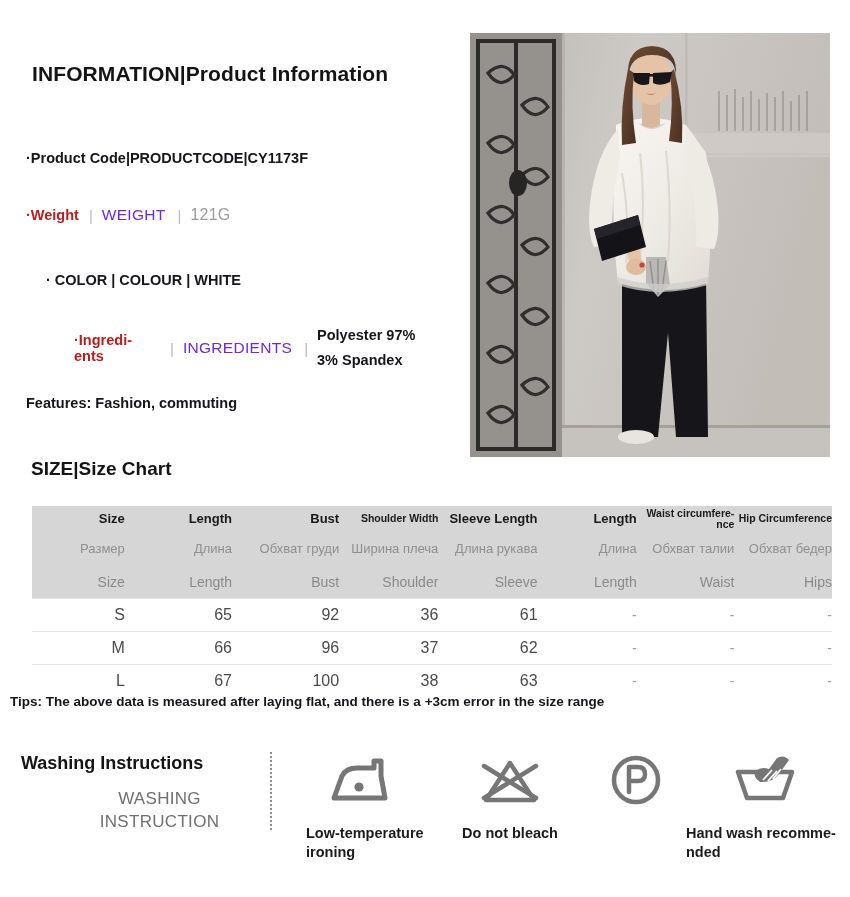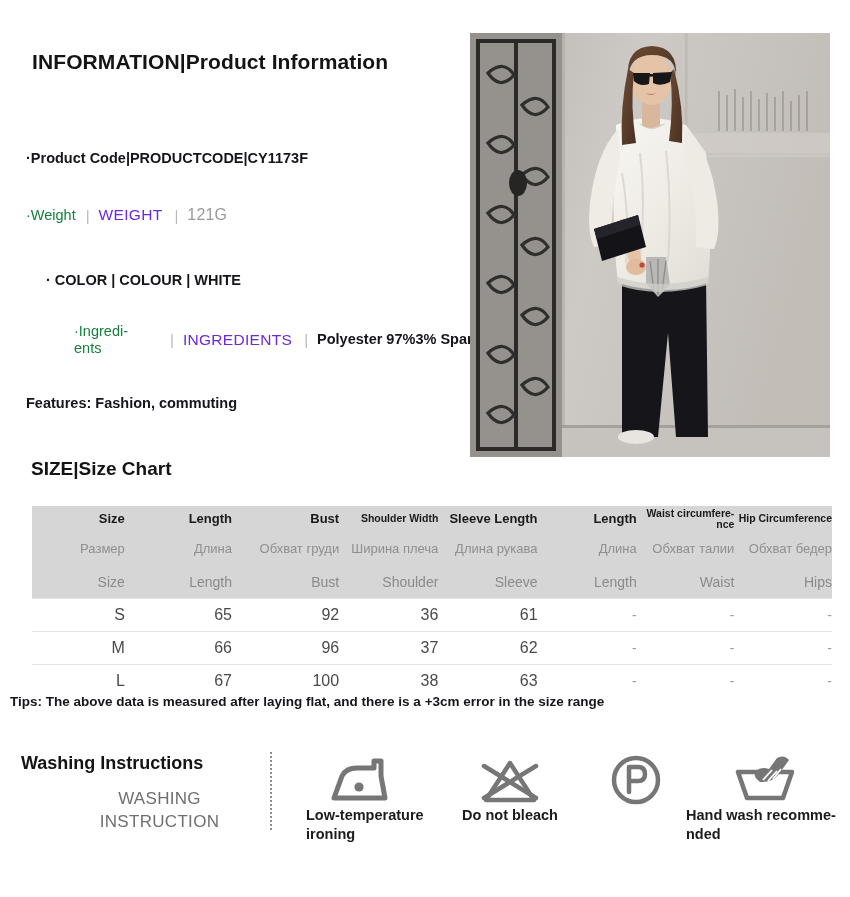--- a/index.html
+++ b/index.html
@@ -13,21 +13,21 @@
     position: relative;
     font-family: "Liberation Sans", sans-serif;
     color: #1b1b1b;
     overflow: hidden;
   }
 
   
   .info-heading {
     position: absolute;
     left: 32px;
-    top: 50px;
+    top: 62px;
     font-size: 21px;
     font-weight: bold;
     letter-spacing: 0.1px;
     color: #141414;
     white-space: nowrap;
   }
 
   .info-line {
     position: absolute;
     font-size: 14.5px;
@@ -40,22 +40,22 @@
   .info-line-features { left: 26px; top: 395px; }
 
   
   .kv-row {
     position: absolute;
     display: flex;
     align-items: center;
   }
   .kv-label {
     font-size: 14.5px;
-    font-weight: normal;
-    color: #15803d;
+    font-weight: bold;
+    color: #b91c1c;
     white-space: nowrap;
   }
   .kv-label-wrap {
     width: 86px;
     line-height: 1.15;
     white-space: normal;
     margin-left: 48px;
   }
   .kv-sep {
     color: #b9b9b9;
@@ -76,21 +76,21 @@
     color: #9a9a9a;
     font-weight: 300;
     letter-spacing: 0.2px;
     white-space: nowrap;
   }
   .kv-row-weight { left: 26px; top: 206px; }
   .kv-row-ingredients { left: 26px; top: 323px; align-items: center; }
 
   .ing-values {
     display: flex;
-    flex-direction: row;
+    flex-direction: column;
     justify-content: center;
     line-height: 1.05;
   }
   .ing-values span {
     font-size: 14.5px;
     font-weight: bold;
     color: #15151a;
     white-space: nowrap;
     padding: 5px 0;
   }
@@ -210,21 +210,21 @@
     position: absolute;
     top: 752px;
   }
   .care-icon {
     display: flex;
     justify-content: center;
     align-items: flex-end;
     height: 54px;
   }
   .care-label {
-    margin-top: 0;
+    margin-top: 18px;
     font-size: 14.5px;
     font-weight: bold;
     color: #1b1b1b;
     line-height: 1.28;
   }
   .care-1 { left: 286px; width: 150px; }
   .care-1 .care-label { text-align: left; padding-left: 20px; }
   .care-2 { left: 440px; width: 140px; }
   .care-2 .care-label { text-align: center; }
   .care-3 { left: 572px; width: 128px; }

